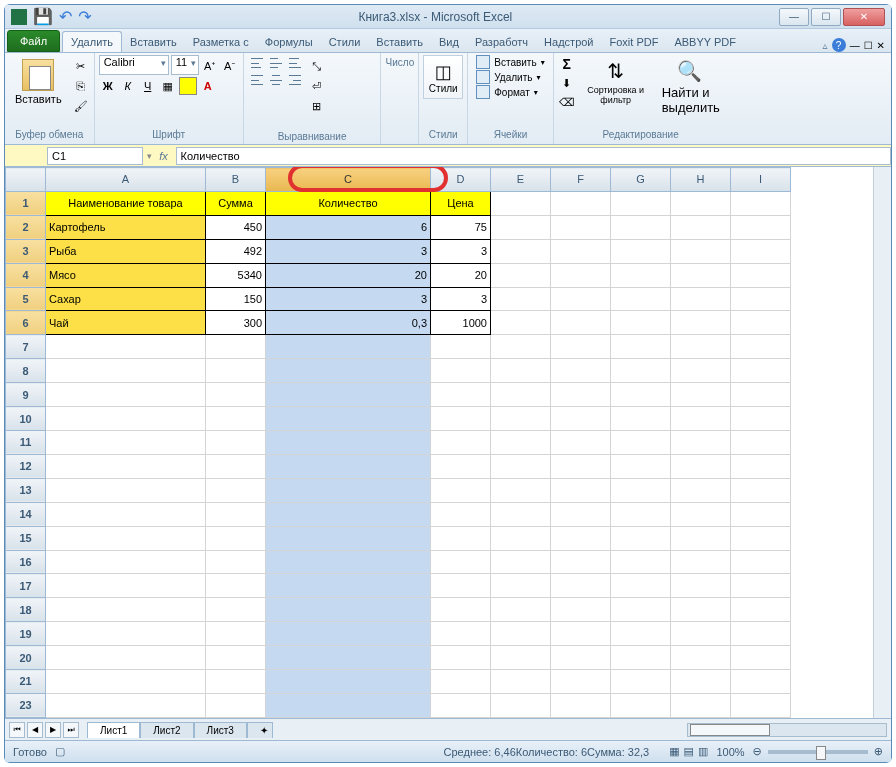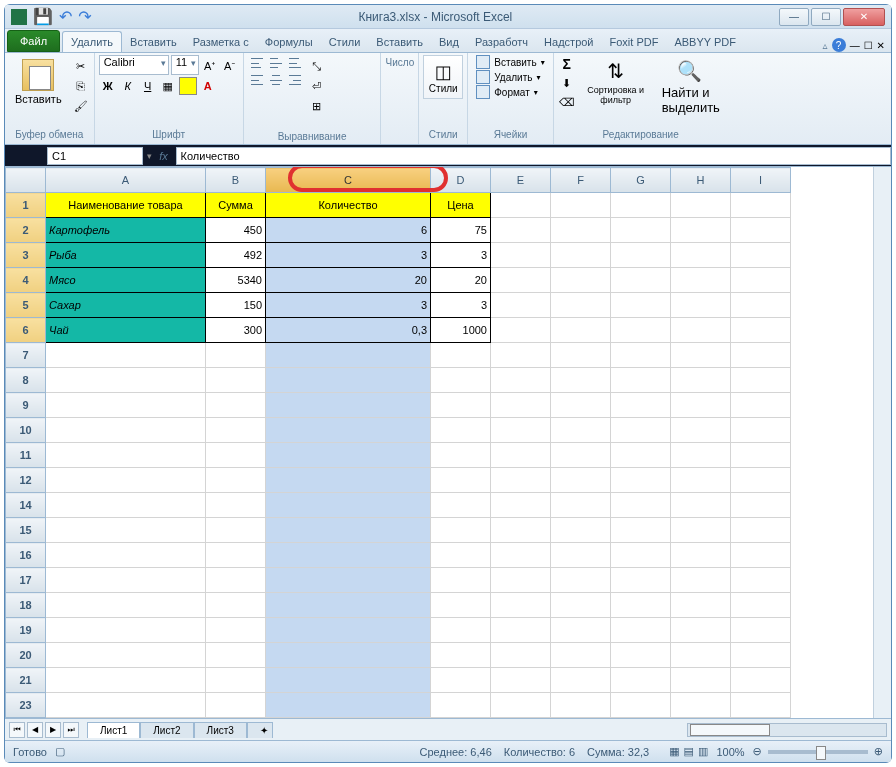--- a/index.html
+++ b/index.html
@@ -33,44 +33,44 @@
 .font-name { width: 70px; }
 .font-size { width: 28px; }
 .dropdown-arrow::after { content: '▾'; position: absolute; right: 2px; top: 2px; font-size: 9px; color: #5a7a96; }
 .styles-btn { width: 40px; height: 44px; background: linear-gradient(#fff,#f0f4f8); border: 1px solid #c0d0de; display: flex; flex-direction: column; align-items: center; justify-content: center; font-size: 10px; }
 .styles-body { display: flex; flex-direction: column; align-items: center; }
 .cells-col { display: flex; flex-direction: column; gap: 1px; font-size: 10px; }
 .cells-item { display: flex; align-items: center; gap: 4px; padding: 0 4px; }
 .cells-icon { width: 14px; height: 14px; border: 1px solid #6090c0; background: #e0ecf6; }
 .edit-col { display: flex; flex-direction: column; gap: 1px; }
 .sigma { font-size: 14px; font-weight: bold; }
-.formula-bar { height: 22px; background: #0f172a; border-bottom: 1px solid #9db9d3; display: flex; align-items: center; font-size: 11px; }
+.formula-bar { height: 22px; background: #fef9c3; border-bottom: 1px solid #9db9d3; display: flex; align-items: center; font-size: 11px; }
 .name-box { width: 96px; height: 18px; background: #fff; border: 1px solid #a8bccf; margin: 0 4px 0 42px; padding: 0 4px; display: flex; align-items: center; }
 .fx-icon { width: 24px; text-align: center; font-style: italic; color: #5a7a96; }
 .formula-input { flex: 1; height: 18px; background: #fff; border: 1px solid #a8bccf; padding: 0 4px; display: flex; align-items: center; }
 .grid-area { flex: 1; display: flex; overflow: hidden; position: relative; }
 .grid-table { border-collapse: collapse; font-size: 11px; }
 .corner-cell { width: 40px; height: 20px; background: linear-gradient(#f0f4f8,#d8e2ea); border: 1px solid #9db9d3; }
 .col-header { height: 20px; background: linear-gradient(#f0f4f8,#d8e2ea); border: 1px solid #9db9d3; text-align: center; color: #3b5a76; font-weight: normal; }
 .col-header.selected { background: linear-gradient(#f8d080,#e8b850); color: #333; }
 .row-header { width: 40px; background: linear-gradient(#f0f4f8,#d8e2ea); border: 1px solid #9db9d3; text-align: center; color: #3b5a76; }
 .row-header.touched { background: linear-gradient(#f8e0a0,#f0d080); }
 .cell { border: 1px solid #d4d4d4; height: 20px; padding: 0 3px; background: #fff; }
 .cell.yellow { background: #ffff00; text-align: center; border: 1px solid #000; }
-.cell.green { background: #14b8a6; border: 1px solid #000; font-style: italic; }
+.cell.green { background: #fde047; border: 1px solid #000; }
 .cell.data { border: 1px solid #000; text-align: right; }
 .cell.selected-col { background: #c5d9f1; }
 .highlight-oval { position: absolute; border: 4px solid #e03030; border-radius: 16px; pointer-events: none; }
 .sheet-tabs { height: 22px; background: #e8f0f6; border-top: 1px solid #9db9d3; display: flex; align-items: center; font-size: 11px; padding: 0 4px; }
 .sheet-nav { display: flex; gap: 2px; margin-right: 8px; }
 .sheet-nav-btn { width: 16px; height: 16px; border: 1px solid #a8bccf; background: #f4f8fb; display: flex; align-items: center; justify-content: center; font-size: 8px; }
 .sheet-tab { padding: 2px 12px; background: #fff; border: 1px solid #9db9d3; border-bottom: none; font-size: 10px; }
 .sheet-tab.inactive { background: #dbe6ef; }
 .status-bar { height: 22px; background: linear-gradient(#e8f0f8,#cfe0ee); border-top: 1px solid #9db9d3; display: flex; align-items: center; font-size: 11px; color: #3b5a76; padding: 0 8px; }
-.status-stats { margin-left: auto; margin-right: 20px; display: flex; gap: 12px; }
+.status-stats { margin-left: auto; margin-right: 20px; display: flex; gap: 0; }
 .zoom { display: flex; align-items: center; gap: 6px; }
 .zoom-slider { width: 100px; height: 4px; background: #a8bccf; position: relative; }
 .zoom-slider::after { content: ''; position: absolute; left: 48px; top: -4px; width: 8px; height: 12px; background: #f4f8fb; border: 1px solid #888; }
 .vscroll { width: 18px; background: #e8f0f6; border-left: 1px solid #c0d0de; }
 .align-grid { display: grid; grid-template-columns: repeat(3, 18px); gap: 1px; }
 .align-btn { width: 18px; height: 16px; display: flex; align-items: center; justify-content: center; }
 .align-lines { width: 12px; height: 10px; display: flex; flex-direction: column; justify-content: space-between; }
 .align-lines span { height: 1px; background: #5a7a96; display: block; }
 </style>
 </head>
@@ -429,20 +429,32 @@
             <td class="cell" style="width:60px"></td>
             <td class="cell selected-col" style="width:165px"></td>
             <td class="cell" style="width:60px"></td>
             <td class="cell" style="width:60px"></td>
             <td class="cell" style="width:60px"></td>
             <td class="cell" style="width:60px"></td>
             <td class="cell" style="width:60px"></td>
             <td class="cell" style="width:60px"></td>
           </tr>
           <tr>
+            <th class="row-header">13</th>
+            <td class="cell" style="width:160px"></td>
+            <td class="cell" style="width:60px"></td>
+            <td class="cell selected-col" style="width:165px"></td>
+            <td class="cell" style="width:60px"></td>
+            <td class="cell" style="width:60px"></td>
+            <td class="cell" style="width:60px"></td>
+            <td class="cell" style="width:60px"></td>
+            <td class="cell" style="width:60px"></td>
+            <td class="cell" style="width:60px"></td>
+          </tr>
+          <tr>
             <th class="row-header">14</th>
             <td class="cell" style="width:160px"></td>
             <td class="cell" style="width:60px"></td>
             <td class="cell selected-col" style="width:165px"></td>
             <td class="cell" style="width:60px"></td>
             <td class="cell" style="width:60px"></td>
             <td class="cell" style="width:60px"></td>
             <td class="cell" style="width:60px"></td>
             <td class="cell" style="width:60px"></td>
             <td class="cell" style="width:60px"></td>

